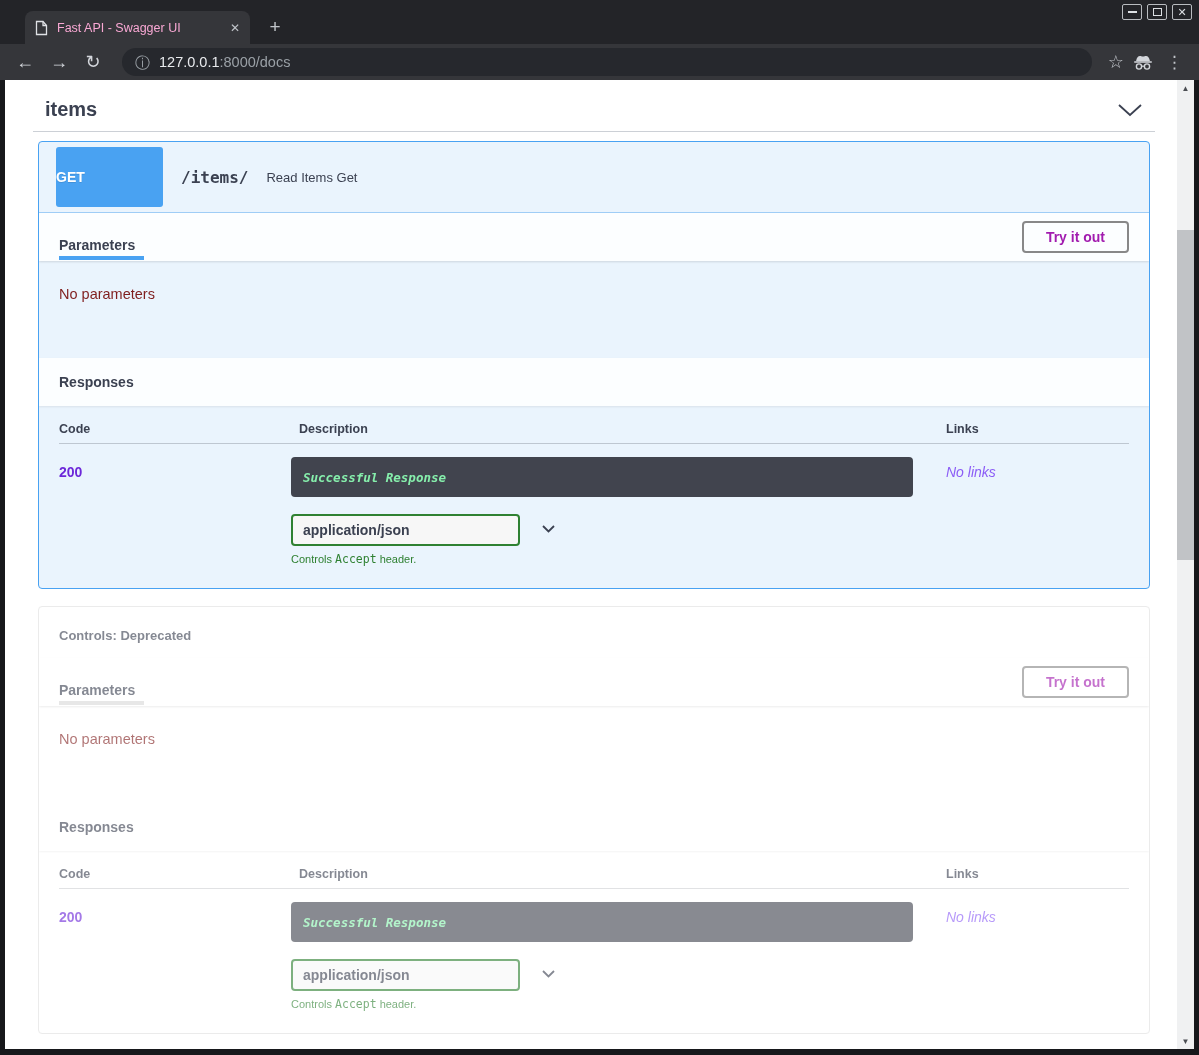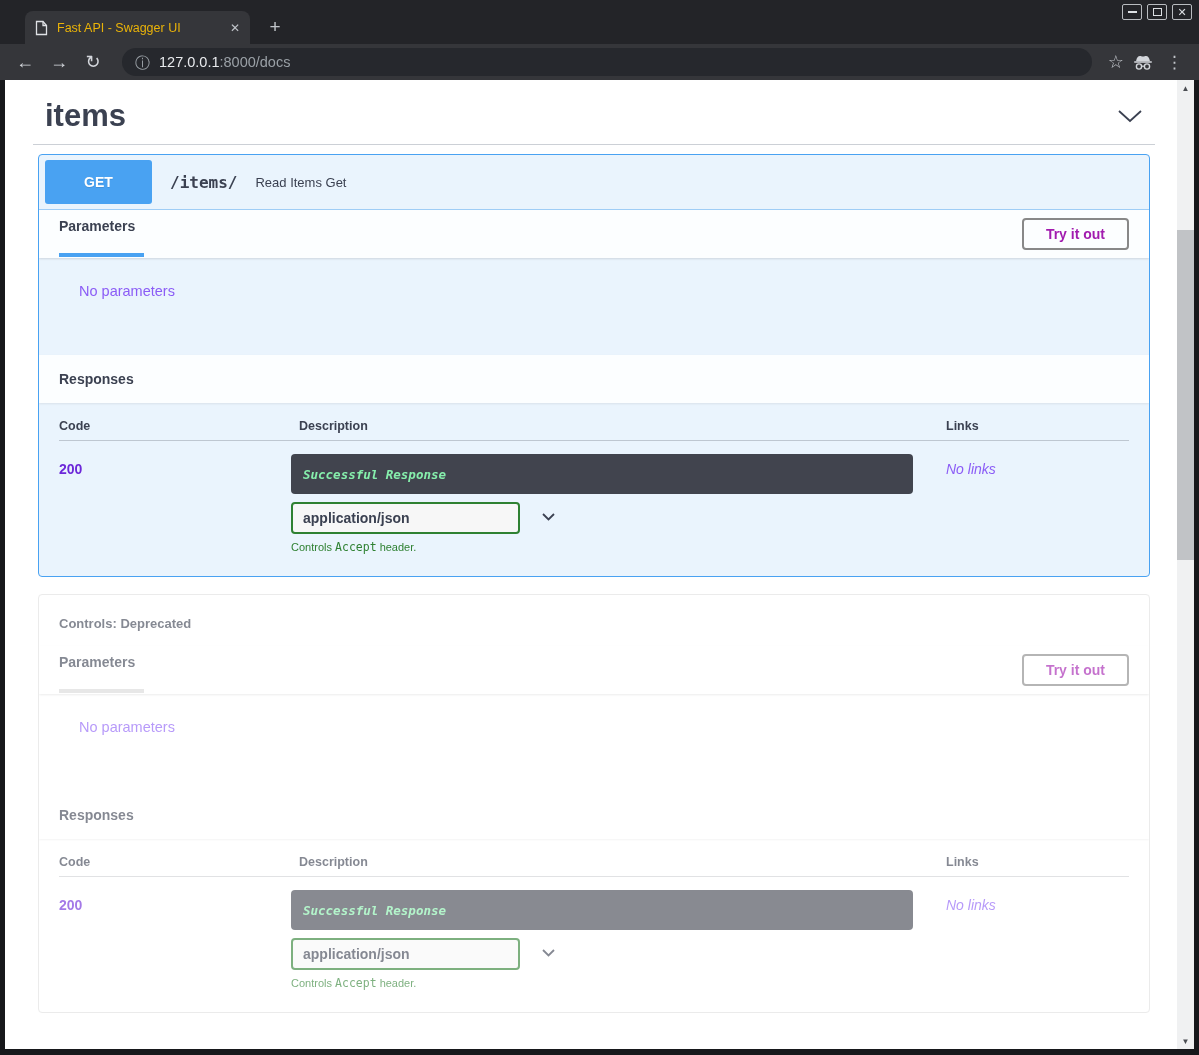--- a/index.html
+++ b/index.html
@@ -10,21 +10,21 @@
   .chrome-top { position:absolute; top:0; left:0; right:0; height:44px; background:#232428; }
   .win-controls { position:absolute; top:4px; right:7px; display:flex; gap:5px; }
   .win-btn { width:20px; height:16px; border:1px solid #b9bcc0; border-radius:2px; color:#dcdfe3;
              display:flex; align-items:center; justify-content:center; font-size:10px; line-height:1; cursor:default; }
   .glyph-min { display:block; width:9px; height:2px; background:currentColor; }
   .glyph-max { display:block; width:9px; height:8px; border:1.5px solid currentColor; }
   .glyph-close { font-size:11px; }
 
   .tab { position:absolute; left:25px; top:11px; width:225px; height:33px; background:#35363a;
          border-radius:8px 8px 0 0; display:flex; align-items:center; padding:0 10px; gap:9px; }
-  .tab-title { flex:1; color:#eab308; font-size:12.5px; white-space:nowrap; overflow:hidden; }
+  .tab-title { flex:1; color:#f9a8d4; font-size:12.5px; white-space:nowrap; overflow:hidden; }
   .tab-close { color:#c0c4c9; font-size:12px; }
   .new-tab { position:absolute; left:262px; top:14px; width:26px; height:26px; color:#c0c4c9;
              font-size:19px; display:flex; align-items:center; justify-content:center; }
 
   .toolbar { position:absolute; top:44px; left:0; right:0; height:36px; background:#35363a;
              display:flex; align-items:center; padding:0 12px; gap:8px; }
   .nav-icon { color:#d3d6db; font-size:18px; width:26px; text-align:center; line-height:1; }
   .omnibox { flex:1; height:28px; background:#26282d; border-radius:14px; display:flex; align-items:center;
              gap:9px; padding:0 13px; margin:0 8px; }
   .info-icon { color:#9aa0a6; font-size:15px; line-height:1; }
@@ -40,67 +40,67 @@
   .scroll-arrow { position:absolute; left:0; width:17px; height:16px; color:#4a4d52; font-size:8px;
                   display:flex; align-items:center; justify-content:center; }
   .scroll-up { top:0; }
   .scroll-down { bottom:0; }
   .scroll-thumb { position:absolute; left:0; top:150px; width:17px; height:330px; background:#c1c3c6; }
 
   .content { position:absolute; top:0; left:0; right:17px; bottom:0; padding:6px 22px 0 28px; overflow:hidden; }
 
   .section-head { display:flex; justify-content:space-between; align-items:center;
                   padding:12px 12px 10px 12px; border-bottom:1px solid #ccd0d6; }
-  .section-title { font-size:31px; font-weight:700; color:#3b4151; }
+  .section-title { font-size:20px; font-weight:700; color:#3b4151; }
   .section-chevron { display:block; }
 
   .opblock { border-radius:4px; overflow:hidden; }
   .opblock-get { margin:9px 5px 0 5px; border:1px solid #49a2f2; background:#eaf4fd; }
   .opblock-deprecated { margin:17px 5px 0 5px; border:1px solid #ebebeb; background:#fff; }
   .fade { opacity:0.62; }
 
   .opblock-summary { display:flex; align-items:center; padding:5px; gap:10px; }
   .opblock-get .opblock-summary { border-bottom:1px solid rgba(73,162,242,.45); }
-  .method { width:107px; text-align:center; font-weight:700; font-size:14px; color:#fff; background:#49a2f2;
-            padding:14px 0; border-radius:3px; text-shadow:0 1px 0 rgba(0,0,0,.1); margin-left:1px; }
+  .method { width:107px; text-align:left; font-weight:700; font-size:14px; color:#fff; background:#49a2f2;
+            padding:22px 0; border-radius:3px; text-shadow:0 1px 0 rgba(0,0,0,.1); margin-left:12px; }
   .opblock-deprecated .method { background:#ebebeb; color:#fff; text-shadow:none; }
   .path { font-family:"DejaVu Sans Mono","Liberation Mono",monospace; font-weight:700; font-size:16px;
           color:#3b4151; padding:0 8px; }
   .opblock-deprecated .path { text-decoration:line-through; }
   .summary-desc { font-size:13px; color:#3b4151; }
 
   .deprecation-note { padding:21px 20px 15px 20px; font-size:13px; font-weight:700; color:#3b4151; }
 
   .opblock-section-header { position:relative; background:rgba(255,255,255,.85); min-height:47px;
-                            display:flex; justify-content:space-between; align-items:flex-start;
+                            display:flex; justify-content:space-between; align-items:flex-end;
                             padding:8px 20px; box-shadow:0 1px 2px rgba(0,0,0,.12); }
   .tab-head { font-size:14px; font-weight:700; color:#3b4151; }
   .tab-underline { position:absolute; left:20px; bottom:1px; width:85px; height:4px; background:#49a2f2; }
   .opblock-deprecated .tab-underline { background:#d9d9d9; }
   .btn-try { background:transparent; border:2px solid #888; border-radius:4px; padding:6px 22px;
              font-family:"Liberation Sans",sans-serif; font-size:14px; font-weight:700; color:#a21caf; }
 
-  .body-empty { padding:25px 20px 56px 20px; font-size:14.5px; color:#8b5cf6;margin-left:20px; }
+  .body-empty { padding:25px 20px 56px 20px; font-size:14.5px; color:#7f1d1d; }
 
   .responses-header { background:rgba(255,255,255,.85); padding:15px 20px; box-shadow:0 1px 2px rgba(0,0,0,.08); }
   .responses-header .hdr { font-size:14px; font-weight:700; color:#3b4151; }
 
   .responses-wrapper { padding:16px 20px 22px 20px; }
   .rt-head { display:flex; padding-bottom:7px; border-bottom:1px solid rgba(59,65,81,.25);
              font-size:12.5px; font-weight:700; color:#3b4151; }
   .rt-row { display:flex; padding-top:13px; }
   .col-code { width:232px; }
   .col-desc { flex:1; }
   .col-links { width:216px; padding-left:33px; }
   .rt-head .col-desc { padding-left:8px; }
   .code-val { font-size:14px; color:#6d28d9; padding-top:7px;font-weight:bold; }
   .response-bar { background:#41444e; border-radius:4px; padding:11px 12px; }
   .response-bar span { color:#86efac; font-style:italic; font-weight:700; font-size:12.5px;
                        font-family:"DejaVu Sans Mono","Liberation Mono",monospace; }
-  .select-wrap { position:relative; width:275px; margin-top:8px; }
+  .select-wrap { position:relative; width:275px; margin-top:17px; }
   .media-select { width:229px; background:#f7f7f7; border:2px solid #2f8132; border-radius:4px;
                   padding:6px 34px 6px 10px; font-size:14px; font-weight:700; color:#3b4151;
                   font-family:"Liberation Sans",sans-serif; display:block; text-align:left; }
   .select-chevron { position:absolute; right:11px; top:11px; pointer-events:none; }
   .accept-note { margin-top:6px; font-size:11px; color:#2f8132; }
   .accept-note .mono { font-family:"DejaVu Sans Mono","Liberation Mono",monospace; font-size:11.5px; }
   .links-val { font-size:14px; font-style:italic; color:#8b5cf6; padding-top:7px; }
 
   svg { display:block; }
 </style>

